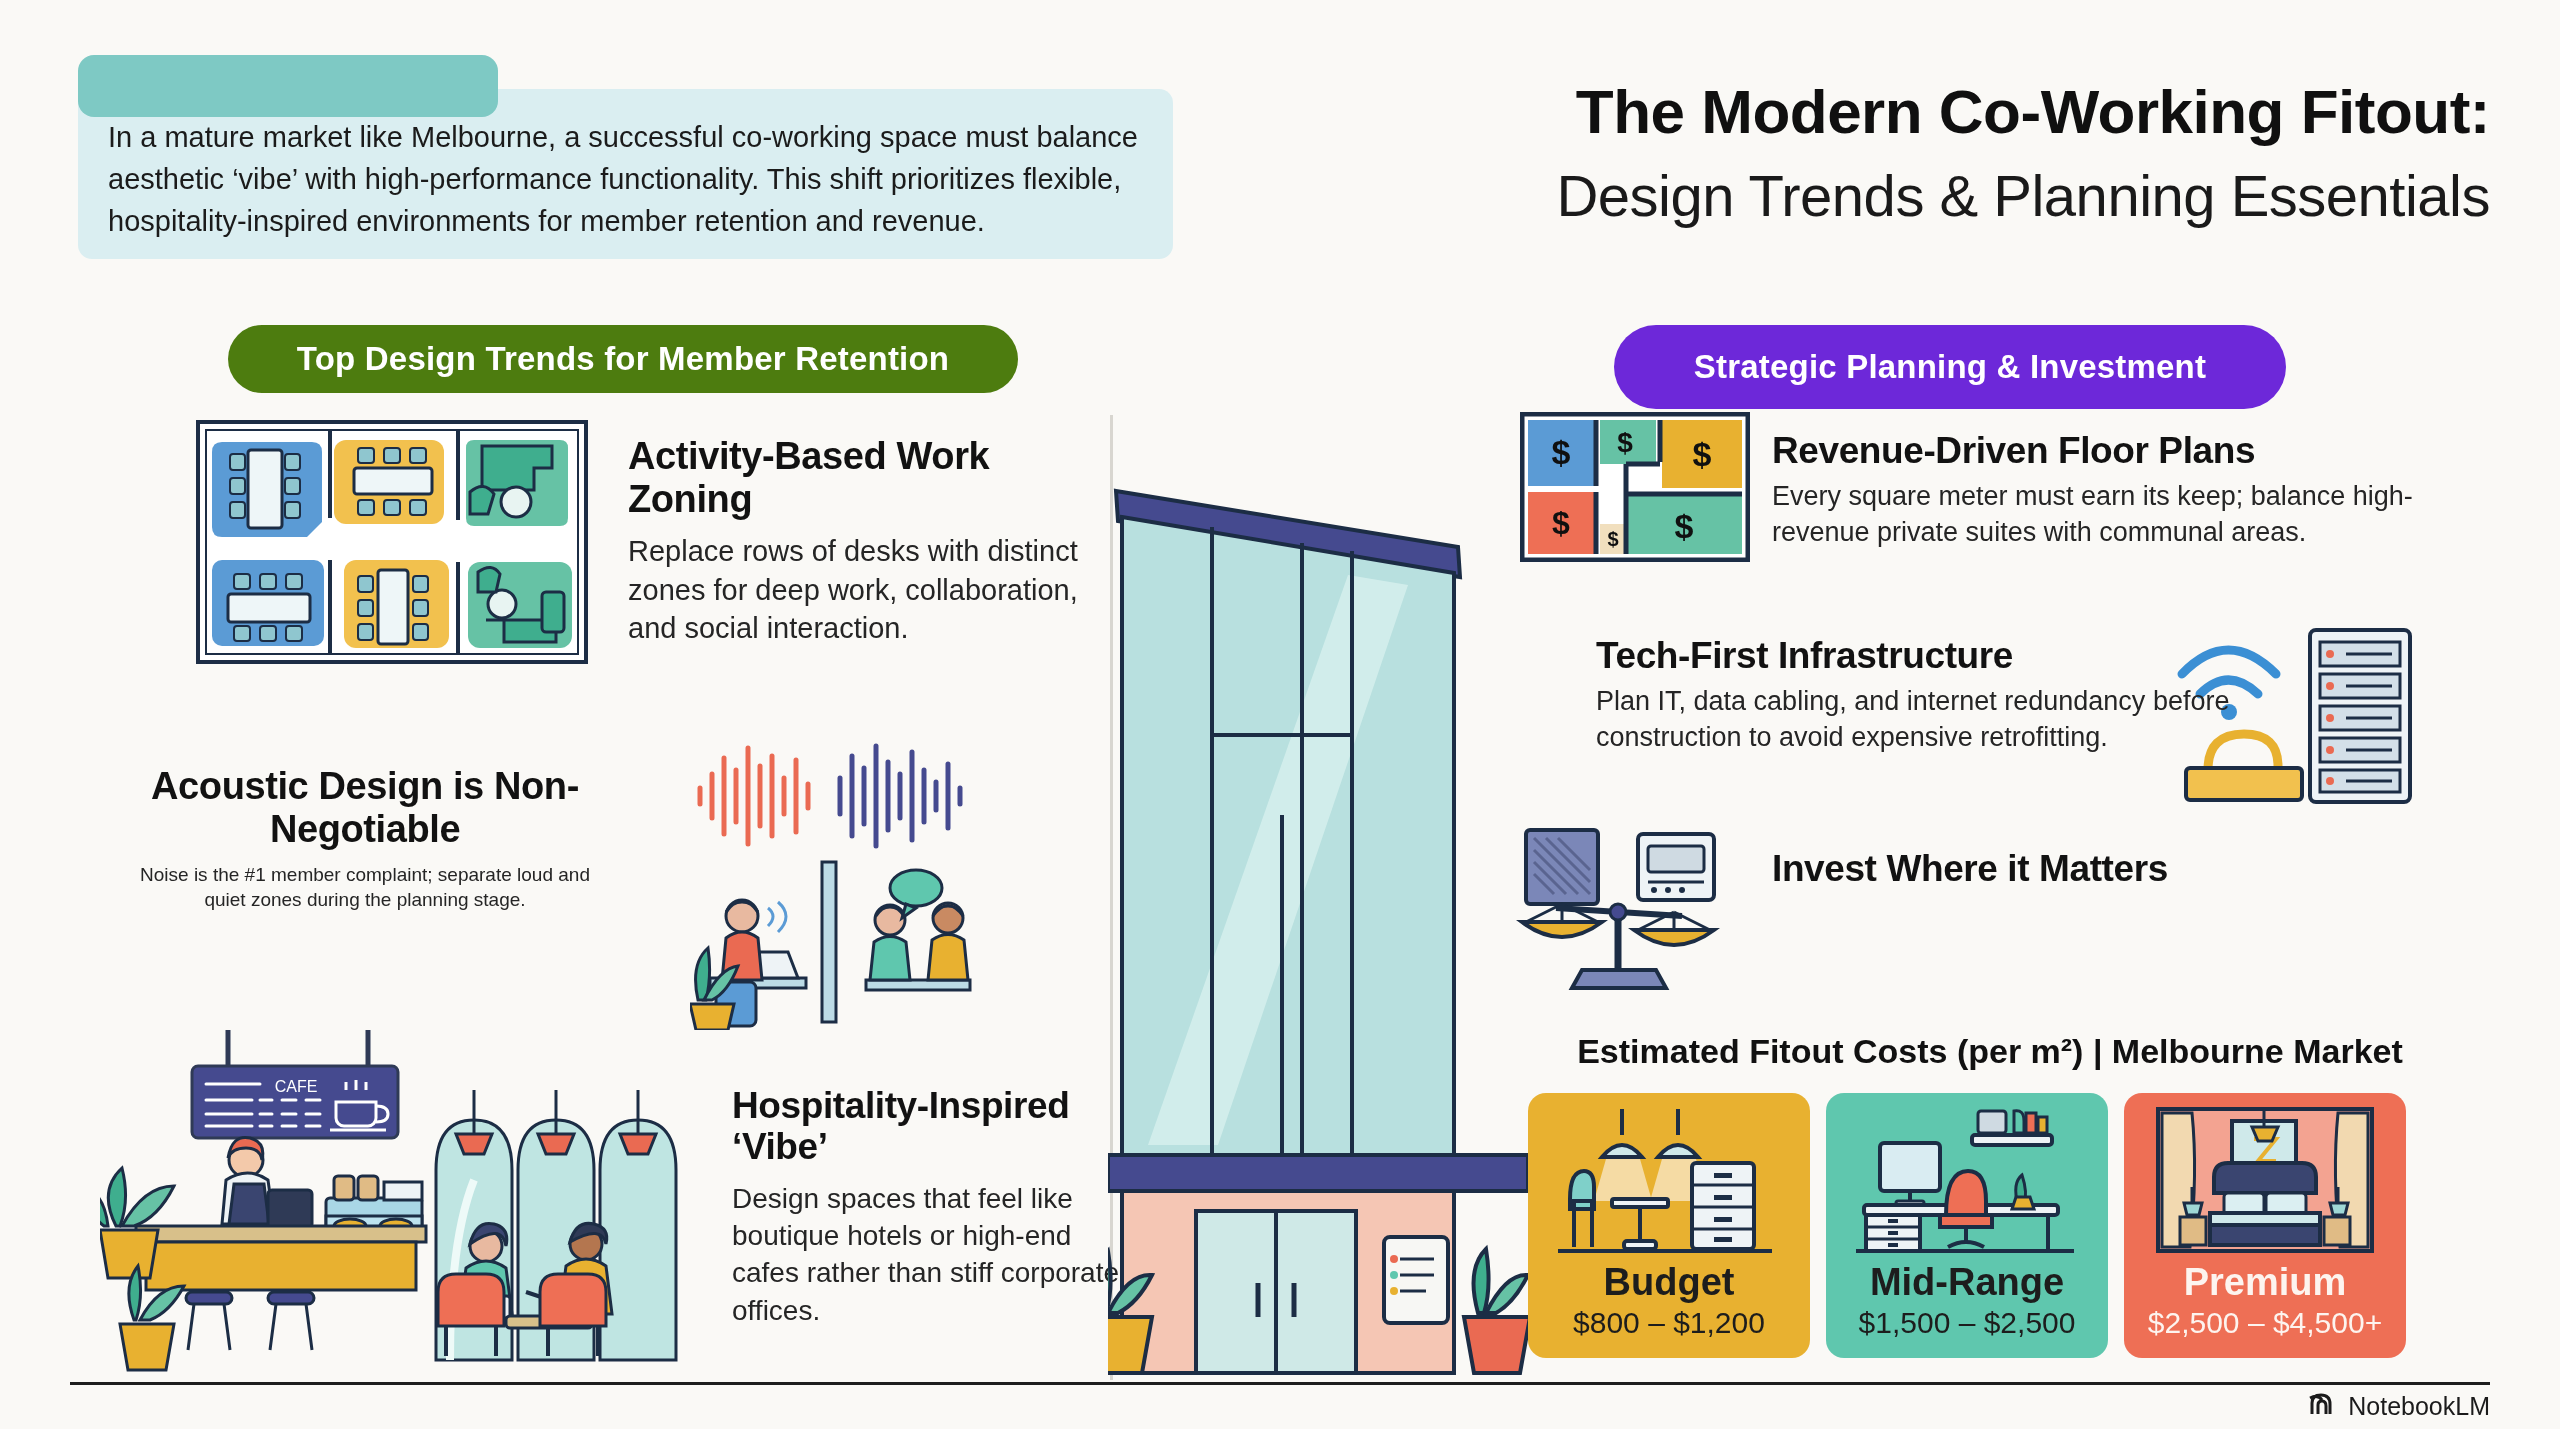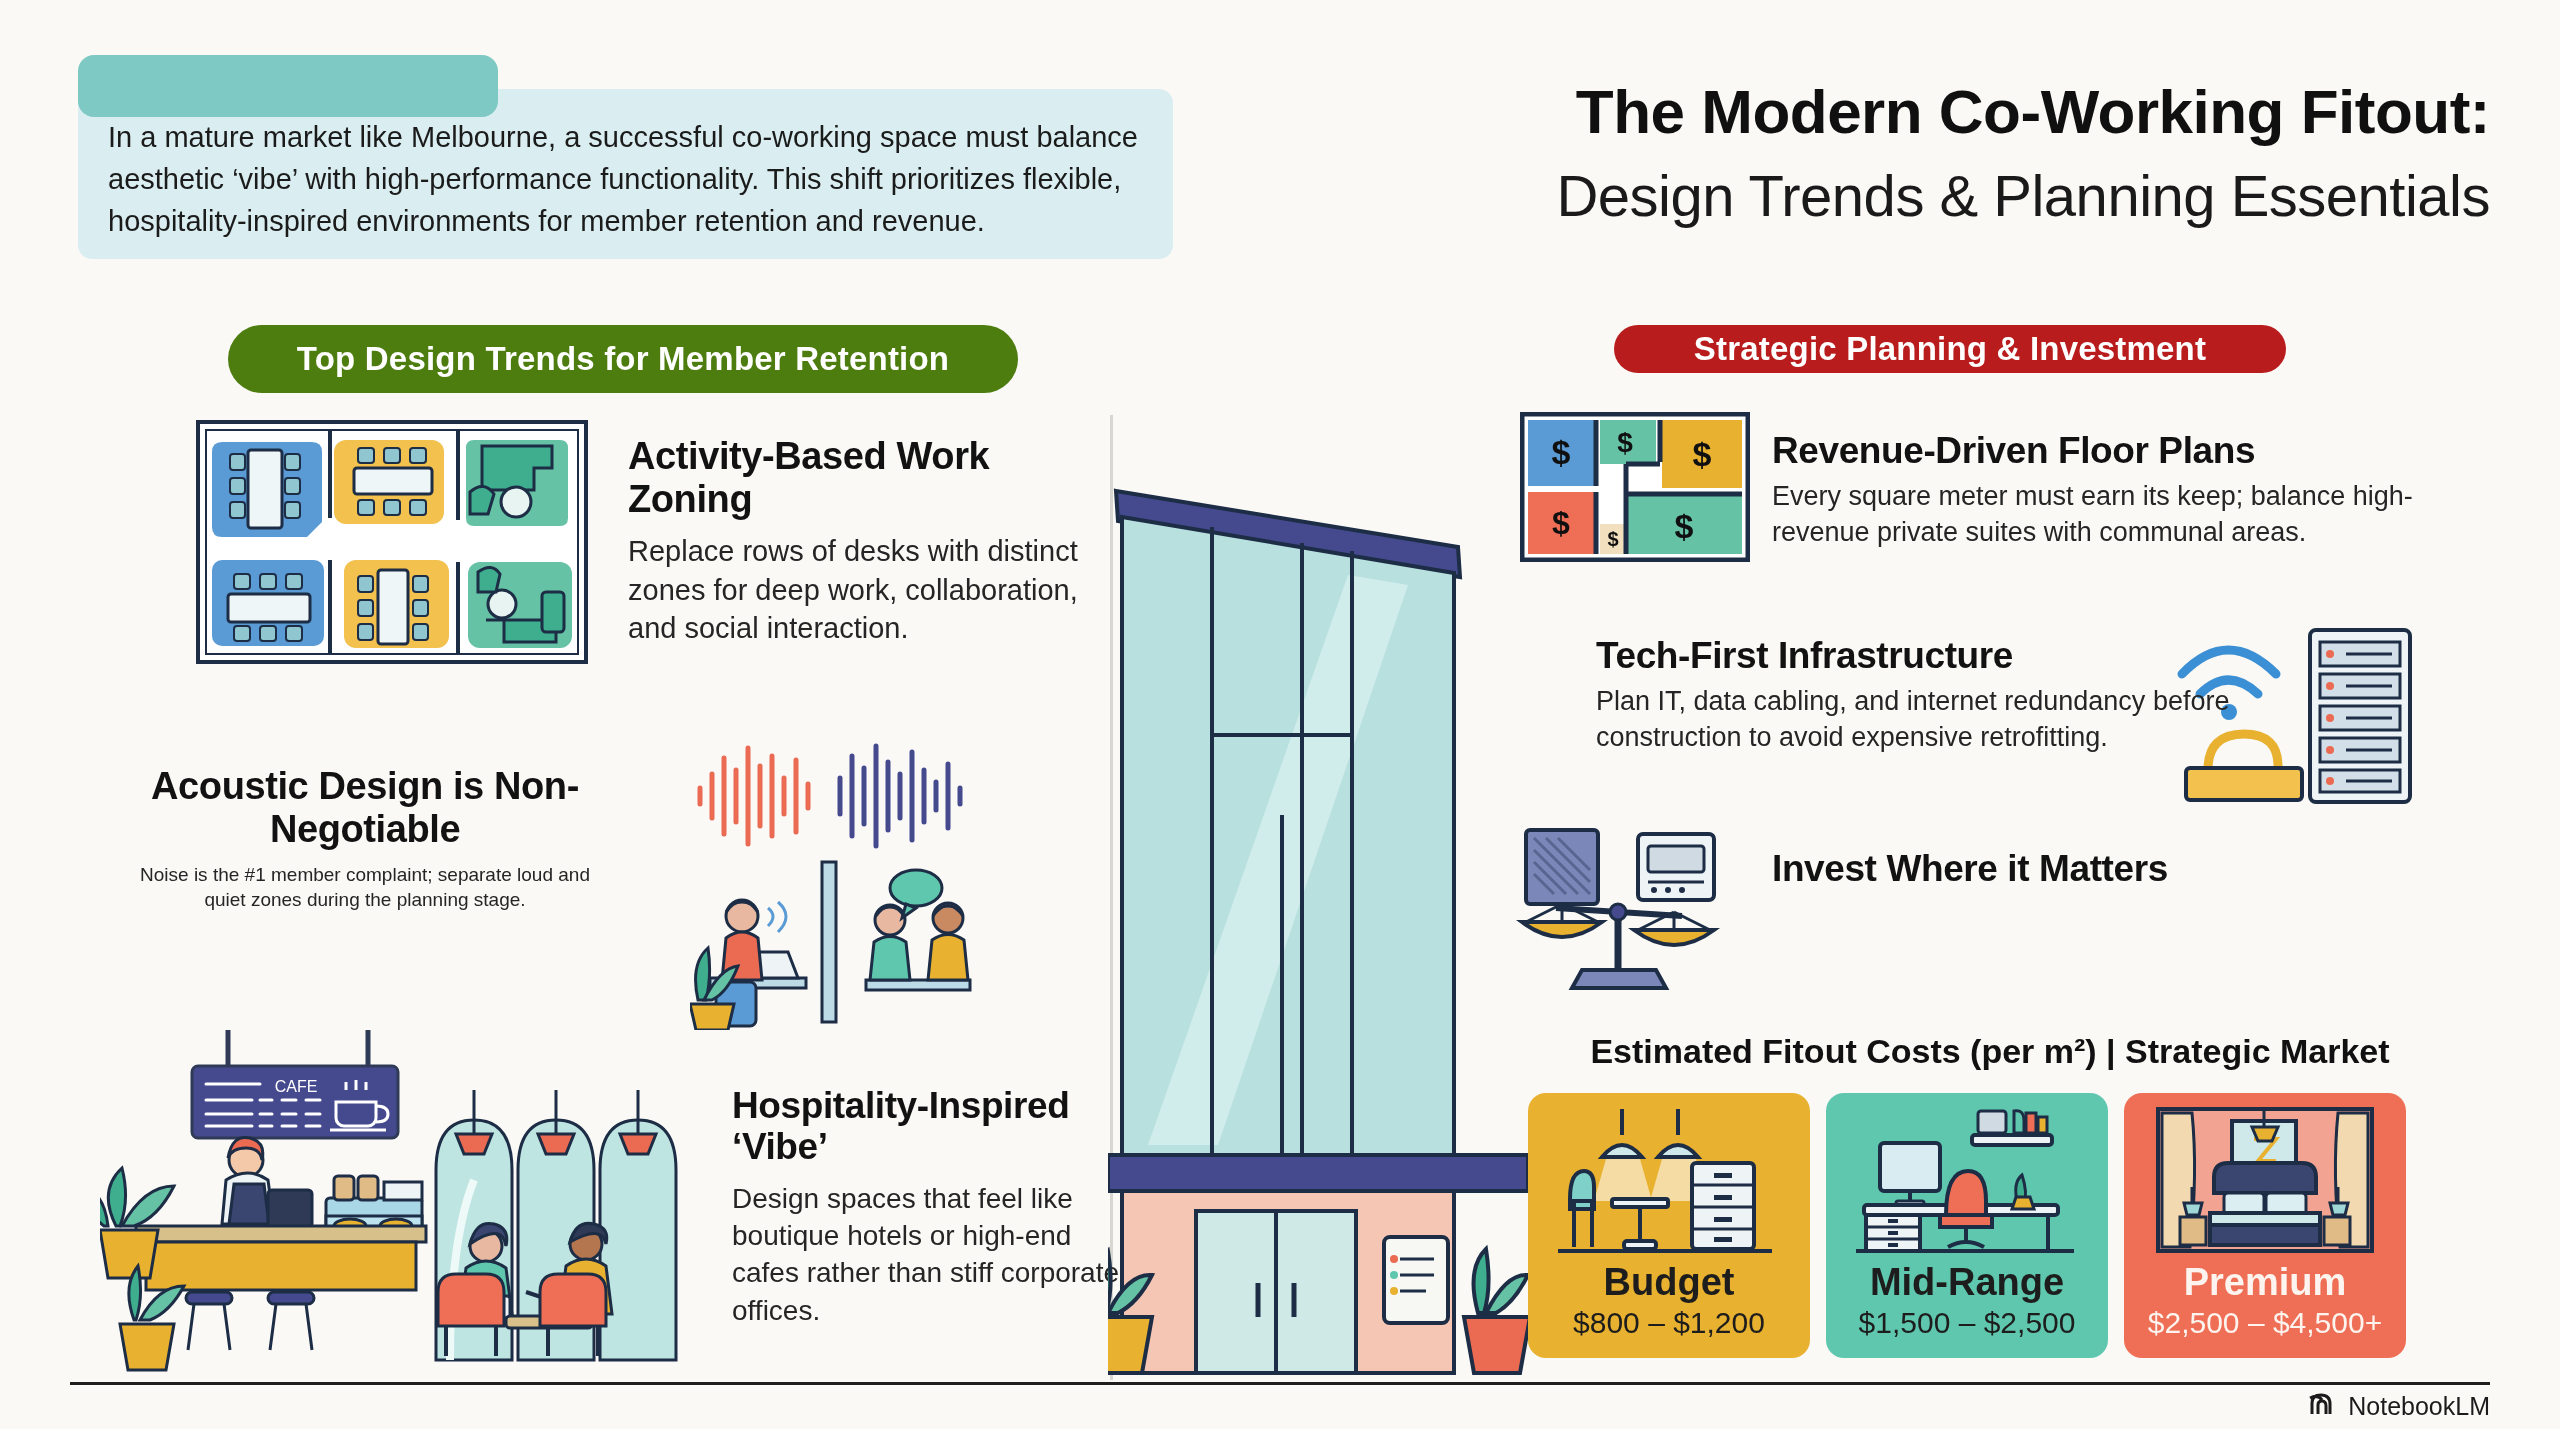--- a/index.html
+++ b/index.html
@@ -31,21 +31,21 @@
   .title-1 { font-size: 62px; font-weight: bold; color: #101010; letter-spacing: -0.5px; line-height: 1.1; }
   .title-2 { font-size: 58px; font-weight: normal; color: #1a1a1a; letter-spacing: -0.5px; line-height: 1.18; margin-top: 16px; }
 
   
   .banner {
     position: absolute; display: flex; align-items: center; justify-content: center;
     border-radius: 999px; color: #ffffff; font-weight: bold; font-size: 33px;
     letter-spacing: 0.2px; white-space: nowrap;
   }
   .banner-left { left: 228px; top: 325px; width: 790px; height: 68px; background: #4d7c0f; }
-  .banner-right { left: 1614px; top: 325px; width: 672px; height: 48px; background: #b91c1c; }
+  .banner-right { left: 1614px; top: 325px; width: 672px; height: 84px; background: #6d28d9; }
 
   
   .blk-title { font-weight: bold; color: #121212; letter-spacing: -0.4px; line-height: 1.12; }
   .blk-body { color: #252525; line-height: 1.33; }
 
   .lb1 { position: absolute; left: 628px; top: 435px; width: 470px; }
   .lb1 .blk-title { font-size: 38px; }
   .lb1 .blk-body { font-size: 29px; margin-top: 12px; }
 
   .lb2 { position: absolute; left: 130px; top: 765px; width: 470px; text-align: center; }
@@ -516,21 +516,21 @@
     <path d="M44 82 L170 90" stroke="#1c2d45" stroke-width="6" fill="none"></path>
     <line x1="106" y1="86" x2="106" y2="144" stroke="#1c2d45" stroke-width="7"></line>
     <path d="M70 144 h74 l10 18 h-94z" fill="#7b87b8" stroke="#1c2d45" stroke-width="4"></path>
     <circle cx="106" cy="86" r="8" fill="#454a8f" stroke="#1c2d45" stroke-width="3"></circle>
   </svg>
 
   <div class="rb3">
     <div class="blk-title">Invest Where it Matters</div>
   </div>
 
-  <div class="costs-title">Estimated Fitout Costs (per m²) | Strategic Market</div>
+  <div class="costs-title">Estimated Fitout Costs (per m²) | Melbourne Market</div>
 
   <div class="cost-cards">
 
     <div class="cost-card c-budget">
       <svg class="cost-art" viewBox="0 0 250 150">
         <g stroke="#1c2d45" stroke-width="4" fill="none">
           <line x1="78" y1="4" x2="78" y2="30"></line>
             <line x1="134" y1="4" x2="134" y2="30"></line>
         </g>
         <path d="M58 52 q20 -24 40 0z" fill="#cfe9ea" stroke="#1c2d45" stroke-width="4"></path>

